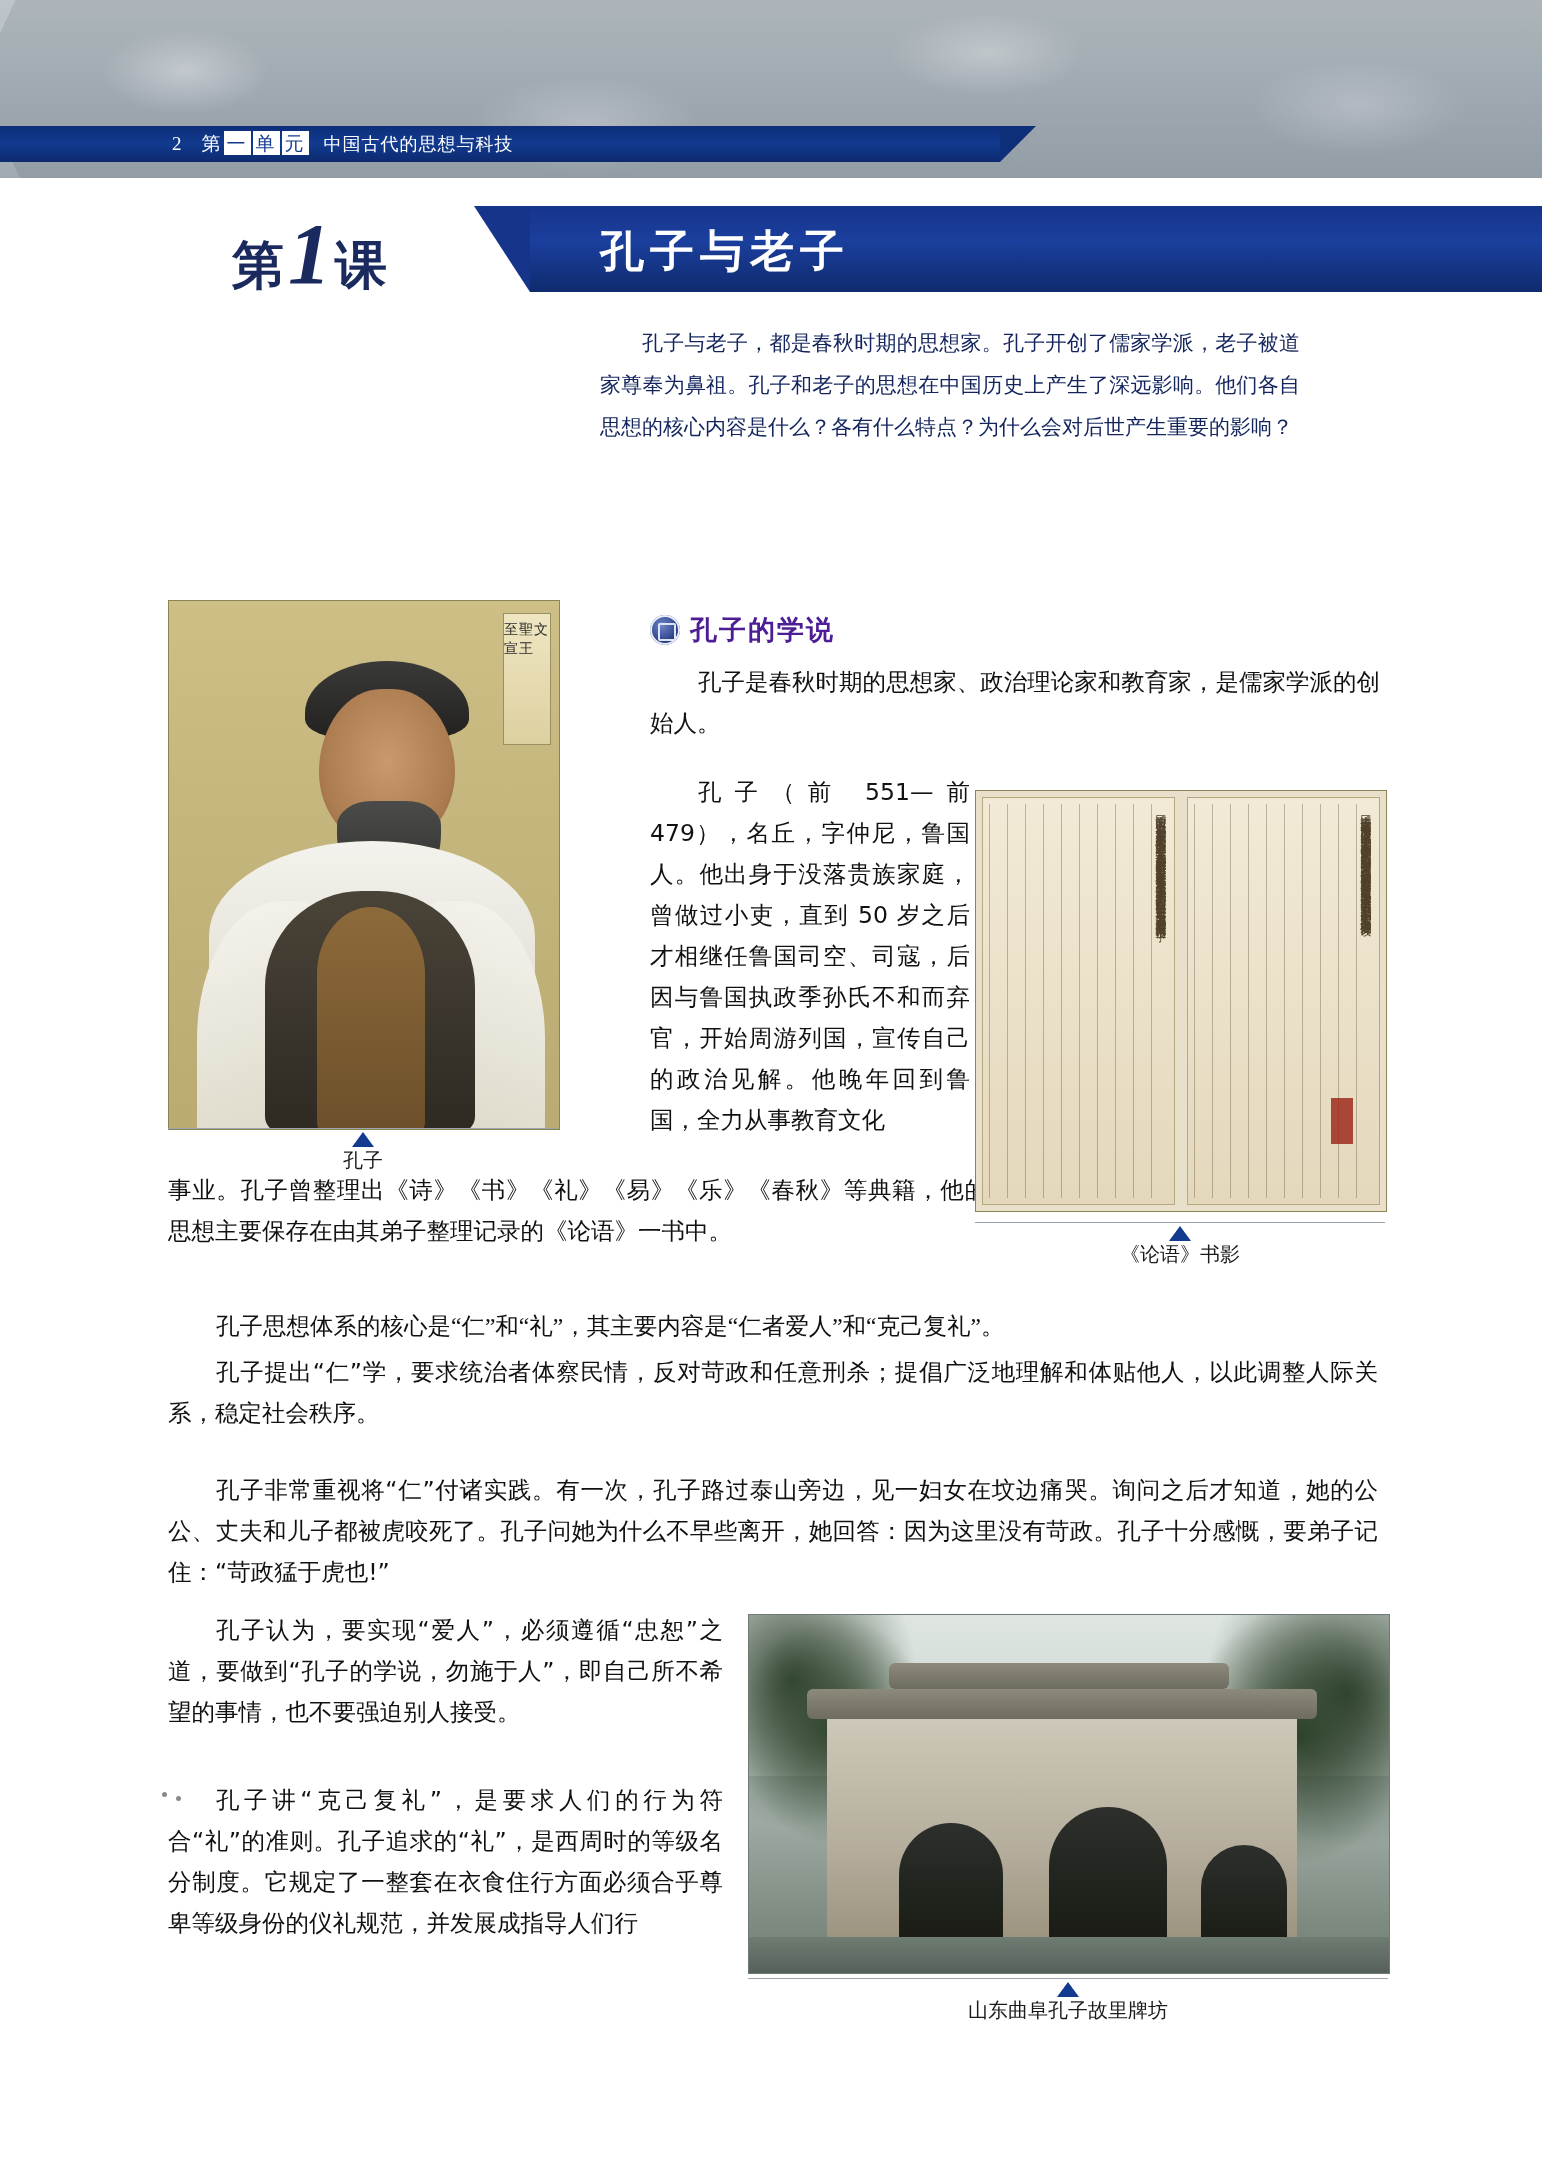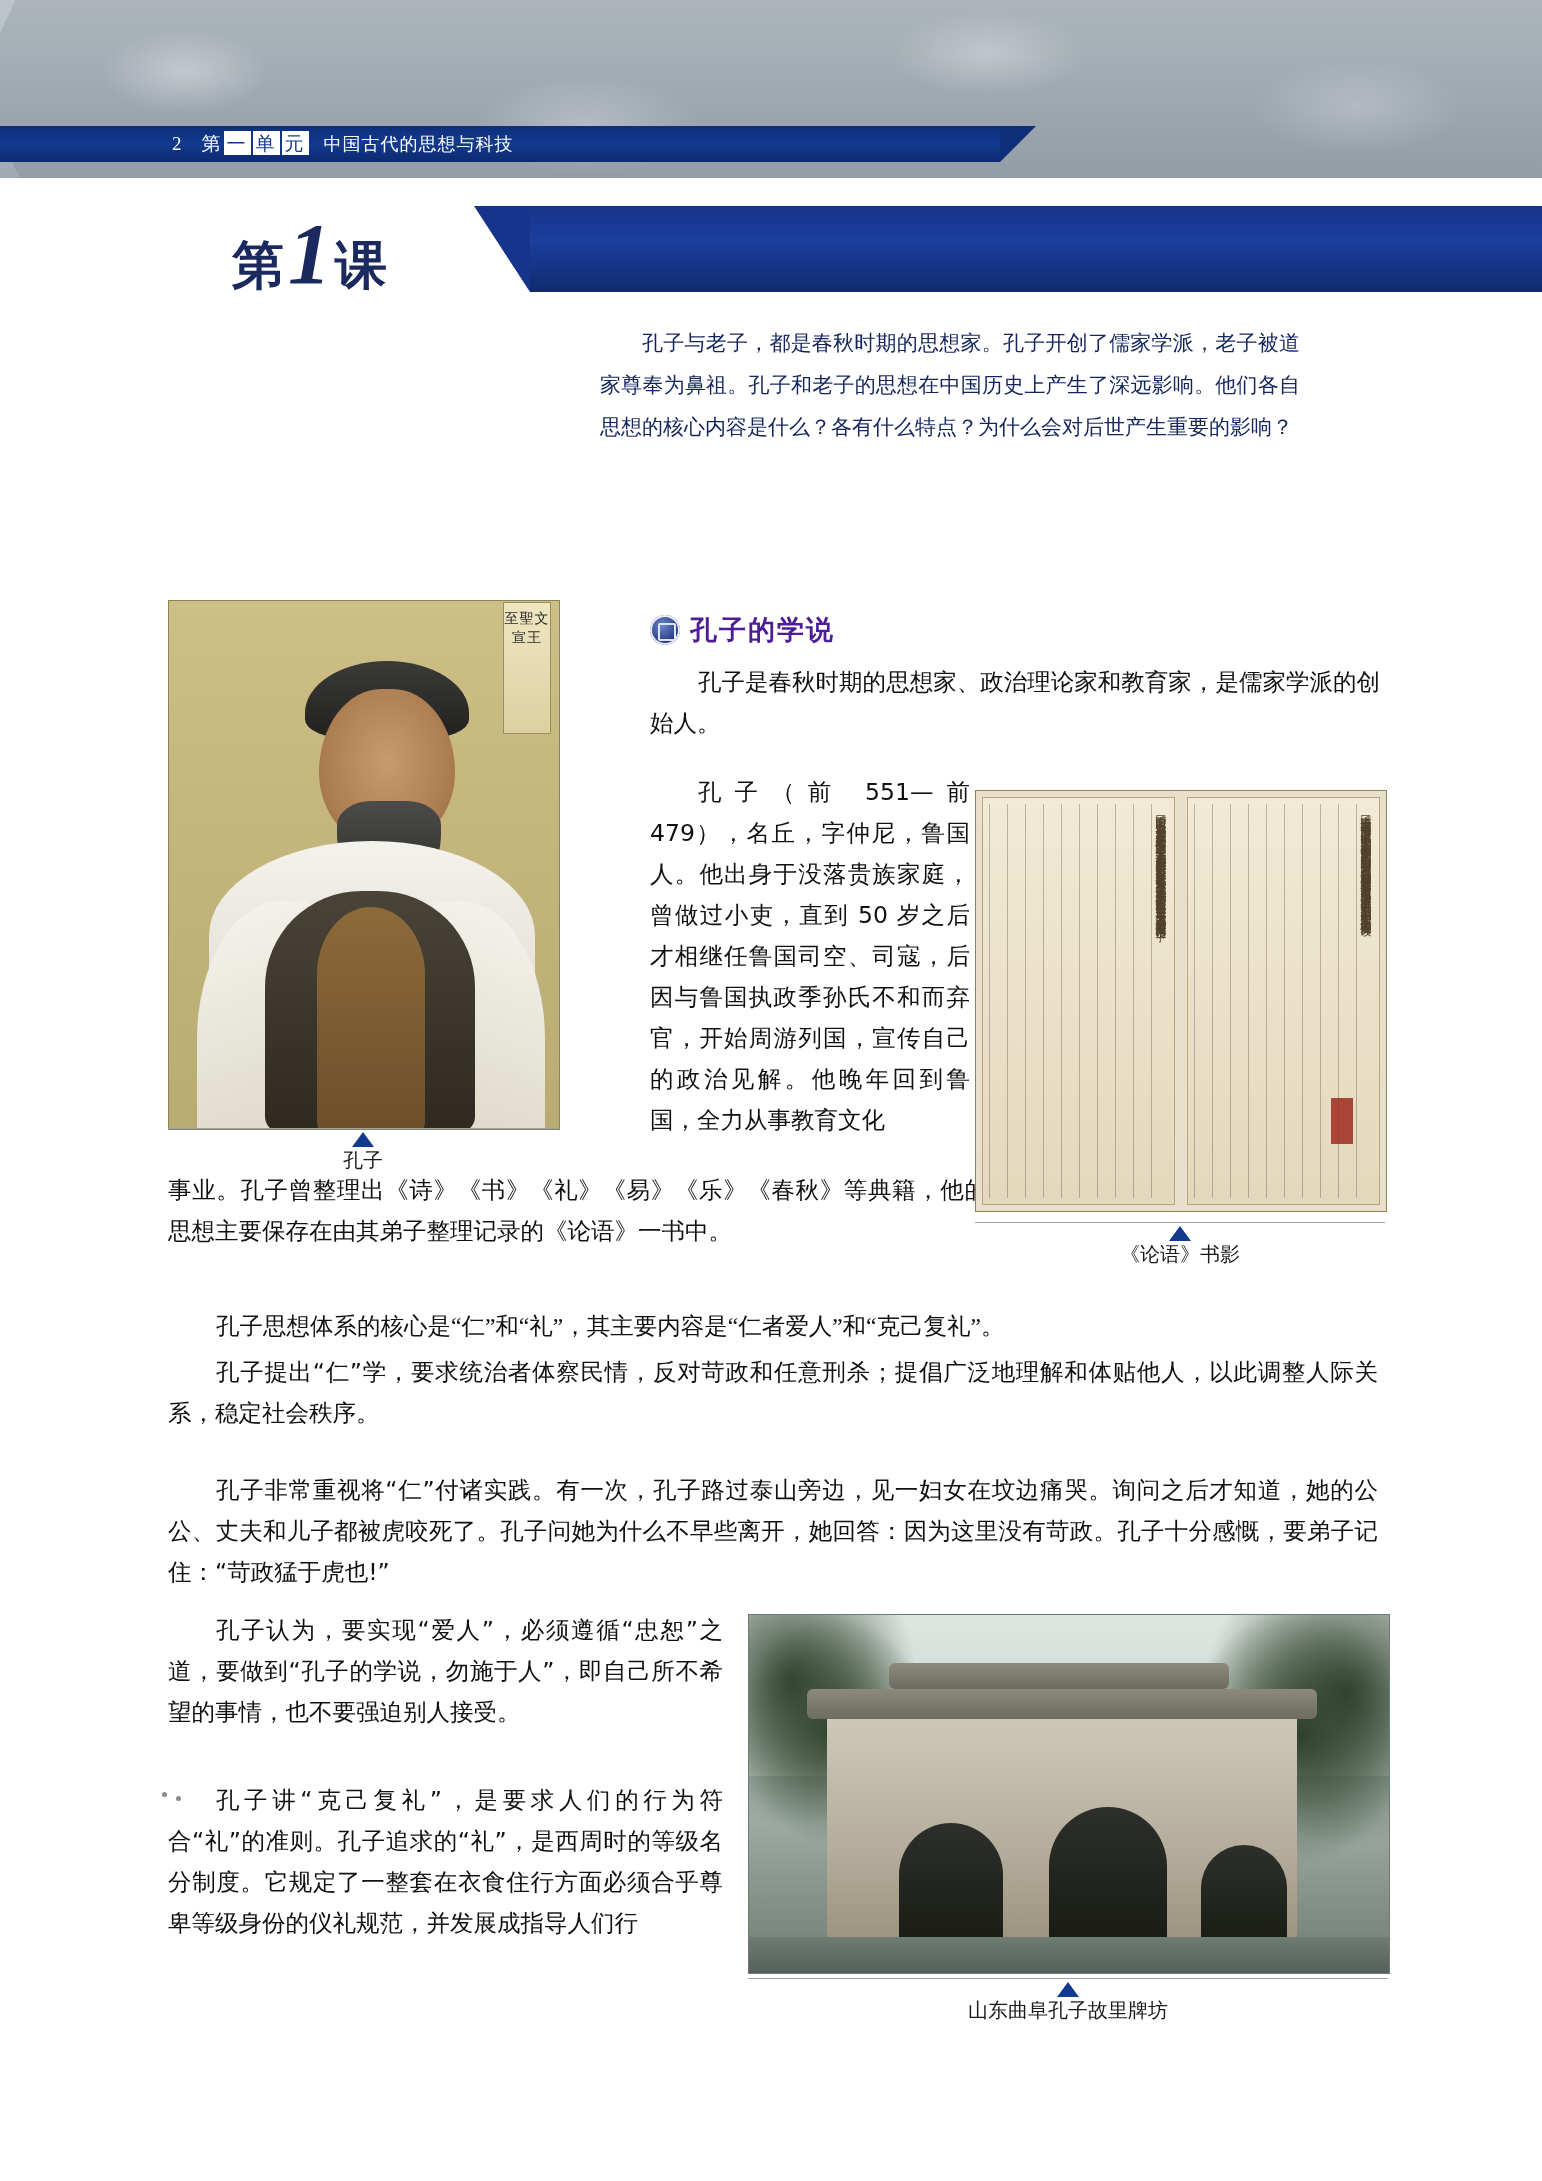--- a/index.html
+++ b/index.html
@@ -212,29 +212,29 @@
   .fig-portrait {
     position: absolute;
     left: 168px; top: 600px;
     width: 390px; height: 528px;
     background: linear-gradient(180deg, #cdbf86 0%, #c4b67c 40%, #b9ab72 100%);
     border: 1px solid #8d8455;
     overflow: hidden;
   }
   .fig-portrait .tablet {
     position: absolute;
-    right: 8px; top: 1px;
+    right: 8px; top: 12px;
     width: 48px; height: 132px;
     background: linear-gradient(180deg, #efe6c2, #ddd0a0);
     border: 1px solid #9a8f63;
     color: #2a2a2a;
     font-family: "DejaVu Sans", sans-serif;
     font-size: 14px;
     line-height: 19px;
-    text-align: center;
+    text-align: left;
     padding-top: 6px;
     letter-spacing: 1px;
     box-sizing: border-box;
   }
   .fig-portrait .head {
     position: absolute;
     left: 150px; top: 88px;
     width: 136px; height: 160px;
     background: radial-gradient(ellipse at 50% 45%, #c89a6d 0%, #ad7d52 65%, #8b5f3a 100%);
     border-radius: 46% 46% 50% 50% / 52% 52% 48% 48%;
@@ -449,20 +449,21 @@
   <span class="unit-title">中国古代的思想与科技</span>
 </div>
 
 <div class="title-block">
   <div class="title-blue"></div>
   <div class="lesson-number">
     <span class="di">第</span>
     <span class="num">1</span>
     <span class="ke">课</span>
   </div>
+  <div class="lesson-title">孔子与老子</div>
 </div>
 
 <div class="intro">孔子与老子，都是春秋时期的思想家。孔子开创了儒家学派，老子被道家尊奉为鼻祖。孔子和老子的思想在中国历史上产生了深远影响。他们各自思想的核心内容是什么？各有什么特点？为什么会对后世产生重要的影响？</div>
 
 <div class="section-head">
   <span class="seal-icon"></span>
   <span class="txt">孔子的学说</span>
 </div>
 
 <div class="fig-portrait">

